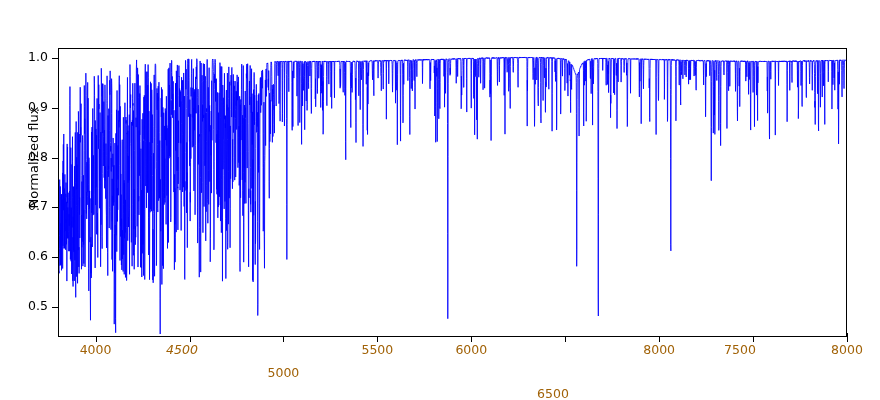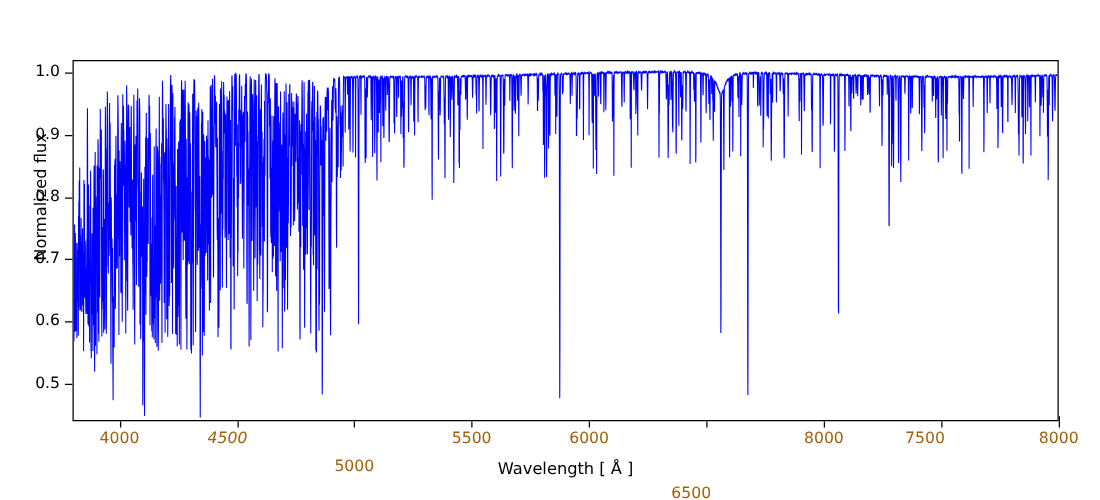--- a/index.html
+++ b/index.html
@@ -45,21 +45,20 @@
     font-size:13px;color:#000;
   }
 </style>
 </head>
 <body>
 
 <div id="figure">
 
 
   <div id="ylabel">Normalized flux</div>
-  <div id="xlabel">Wavelength [ Å ]</div>
 
   <div id="tick-layer">
       <div class="xtick-mark" style="left: 95.5714px;"></div>
       <div class="xtick-mark inner" style="left: 95.5714px;"></div>
       <div class="xtick-label" style="left: 95.5714px;">4000</div>
       <div class="xtick-mark" style="left: 189.5px;"></div>
       <div class="xtick-mark inner" style="left: 189.5px;"></div>
       <div class="xtick-label" style="left: 182px; font-style: italic;">4500</div>
       <div class="xtick-mark" style="left: 283.429px;"></div>
       <div class="xtick-mark inner" style="left: 283.429px;"></div>

